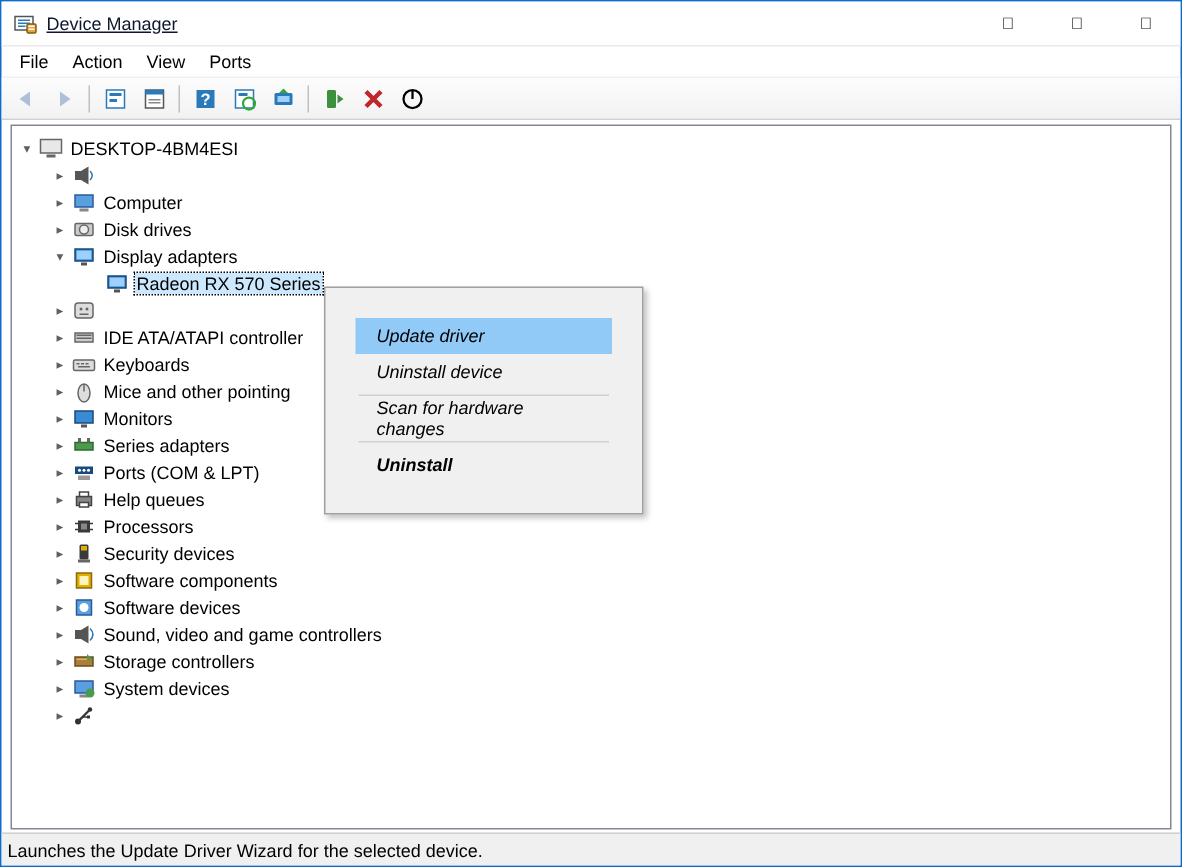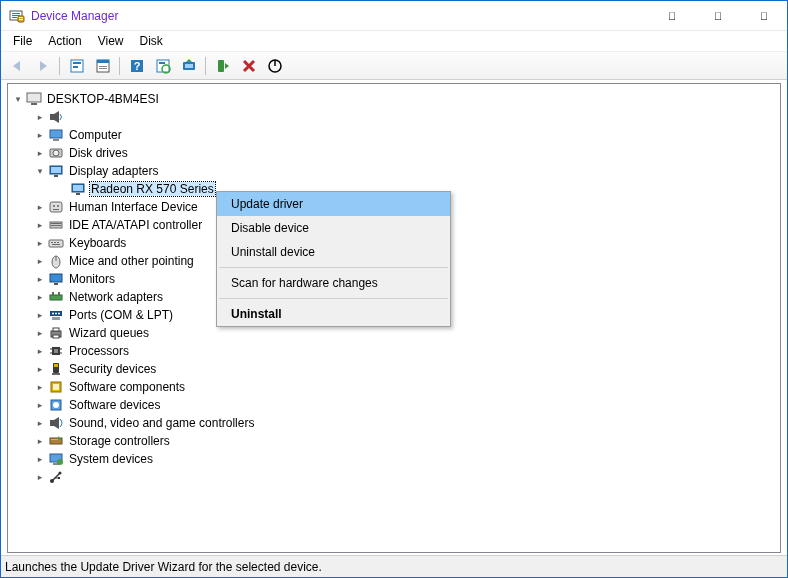--- a/index.html
+++ b/index.html
@@ -16,21 +16,21 @@
   }
   .titlebar {
     height: 30px;
     display: flex;
     align-items: center;
     padding: 0 0 0 8px;
     background: #fff;
     border-bottom: 1px solid #eaeaea;
   }
   .titlebar .app-icon { width:16px; height:16px; margin-right:6px; }
-  .title-text { font-size: 12px; color:#6d28d9; }
+  .title-text { font-size: 12px; color:#0f172a;text-decoration:underline; }
   .win-controls { margin-left:auto; display:flex; }
   .win-btn { width:46px; height:30px; display:flex; align-items:center; justify-content:center; font-family: "Segoe UI Symbol", sans-serif; font-size:11px; color:#000;}
   .menubar {
     height: 21px;
     display:flex;
     align-items:center;
     padding: 0 4px;
     font-size:12px;
     border-bottom: 1px solid #f0f0f0;
   }
@@ -80,26 +80,27 @@
   .dev-icon{width:16px;height:16px;margin-right:4px;flex:none;}
   .node.selected .label {
     background:#cce8ff;
     outline:1px dotted #000;
     padding:0 1px;
   }
   .label{padding:0 1px;}
   .ctxmenu{
     position:absolute;
     left:215px; top:190px;
-    width:235px;
+    width:213px;
     background:#f0f0f0;
     border:1px solid #a0a0a0;
     box-shadow:2px 2px 4px rgba(0,0,0,.25);
-    padding:0;
+    padding:20px;
     z-index:10;
+    font-style:italic;
   }
   .ctx-item{
     height:24px;
     display:flex;align-items:center;
     padding:0 14px;
     font-size:12px;
   }
   .ctx-item.highlight{background:#91c9f7;}
   .ctx-item.bold{font-weight:700;}
   .ctx-sep{height:1px;background:#d0d0d0;margin:3px 2px;}
@@ -128,21 +129,21 @@
     <div class="win-btn"></div>
     <div class="win-btn"></div>
     <div class="win-btn close"></div>
   </div>
 </div>
 
 <div class="menubar">
   <div class="menu-item">File</div>
   <div class="menu-item">Action</div>
   <div class="menu-item">View</div>
-  <div class="menu-item">Disk</div>
+  <div class="menu-item">Ports</div>
 </div>
 
 <div class="toolbar">
   <div class="tool-btn disabled">
     <svg width="16" height="16">
         <path d="M11 3 L4 8 L11 13 Z" fill="#2a5a9c"></path>
       </svg>
   </div>
   <div class="tool-btn disabled">
     <svg width="16" height="16">
@@ -259,21 +260,20 @@
         <span class="label">Radeon RX 570 Series</span>
       </div>
       <div class="node indent1">
         <span class="twisty">▸</span>
         <svg class="dev-icon" viewBox="0 0 16 16">
           <rect x="2" y="3" width="12" height="10" rx="2" fill="#ddd" stroke="#666"></rect>
           <circle cx="6" cy="7" r="1" fill="#666"></circle>
           <circle cx="10" cy="7" r="1" fill="#666"></circle>
           <rect x="5" y="10" width="6" height="1" fill="#666"></rect>
         </svg>
-        <span class="label">Human Interface Device</span>
       </div>
       <div class="node indent1">
         <span class="twisty">▸</span>
         <svg class="dev-icon" viewBox="0 0 16 16">
           <rect x="2" y="5" width="12" height="6" fill="#ccc" stroke="#666"></rect>
           <rect x="3" y="6" width="10" height="1" fill="#666"></rect>
           <rect x="3" y="8" width="10" height="1" fill="#666"></rect>
         </svg>
         <span class="label">IDE ATA/ATAPI controller</span>
       </div>
@@ -304,41 +304,41 @@
         </svg>
         <span class="label">Monitors</span>
       </div>
       <div class="node indent1">
         <span class="twisty">▸</span>
         <svg class="dev-icon" viewBox="0 0 16 16">
           <rect x="2" y="6" width="12" height="5" fill="#4a9b4e" stroke="#2a6b2e"></rect>
           <rect x="4" y="3" width="2" height="3" fill="#666"></rect>
           <rect x="10" y="3" width="2" height="3" fill="#666"></rect>
         </svg>
-        <span class="label">Network adapters</span>
+        <span class="label">Series adapters</span>
       </div>
       <div class="node indent1">
         <span class="twisty">▸</span>
         <svg class="dev-icon" viewBox="0 0 16 16">
           <rect x="2" y="4" width="12" height="5" fill="#174a7c"></rect>
           <circle cx="5" cy="6.5" r="1" fill="#fff"></circle>
           <circle cx="8" cy="6.5" r="1" fill="#fff"></circle>
           <circle cx="11" cy="6.5" r="1" fill="#fff"></circle>
           <rect x="4" y="10" width="8" height="3" fill="#999"></rect>
         </svg>
         <span class="label">Ports (COM &amp; LPT)</span>
       </div>
       <div class="node indent1">
         <span class="twisty">▸</span>
         <svg class="dev-icon" viewBox="0 0 16 16">
           <rect x="3" y="6" width="10" height="6" fill="#888" stroke="#444"></rect>
           <rect x="5" y="3" width="6" height="3" fill="#fff" stroke="#444"></rect>
           <rect x="5" y="10" width="6" height="3" fill="#fff" stroke="#444"></rect>
         </svg>
-        <span class="label">Wizard queues</span>
+        <span class="label">Help queues</span>
       </div>
       <div class="node indent1">
         <span class="twisty">▸</span>
         <svg class="dev-icon" viewBox="0 0 16 16">
           <rect x="4" y="4" width="8" height="8" fill="#3a3a3a"></rect>
           <rect x="6" y="6" width="4" height="4" fill="#888"></rect>
           <line x1="2" y1="6" x2="4" y2="6" stroke="#3a3a3a"></line>
           <line x1="2" y1="10" x2="4" y2="10" stroke="#3a3a3a"></line>
           <line x1="12" y1="6" x2="14" y2="6" stroke="#3a3a3a"></line>
           <line x1="12" y1="10" x2="14" y2="10" stroke="#3a3a3a"></line>
@@ -406,21 +406,20 @@
           <path d="M7 9 L10 9" stroke="#333"></path>
           <rect x="10" y="8" width="2" height="2" fill="#333"></rect>
         </svg>
       </div>
     </div>
 </div>
 
 <div class="ctxmenu">
   <div id="ctx-body">
       <div class="ctx-item highlight">Update driver</div>
-      <div class="ctx-item">Disable device</div>
       <div class="ctx-item">Uninstall device</div>
       <div class="ctx-sep"></div>
       <div class="ctx-item">Scan for hardware changes</div>
       <div class="ctx-sep"></div>
       <div class="ctx-item bold">Uninstall</div>
     </div>
 </div>
 
 <div class="statusbar">
   <span>Launches the Update Driver Wizard for the selected device.</span>

